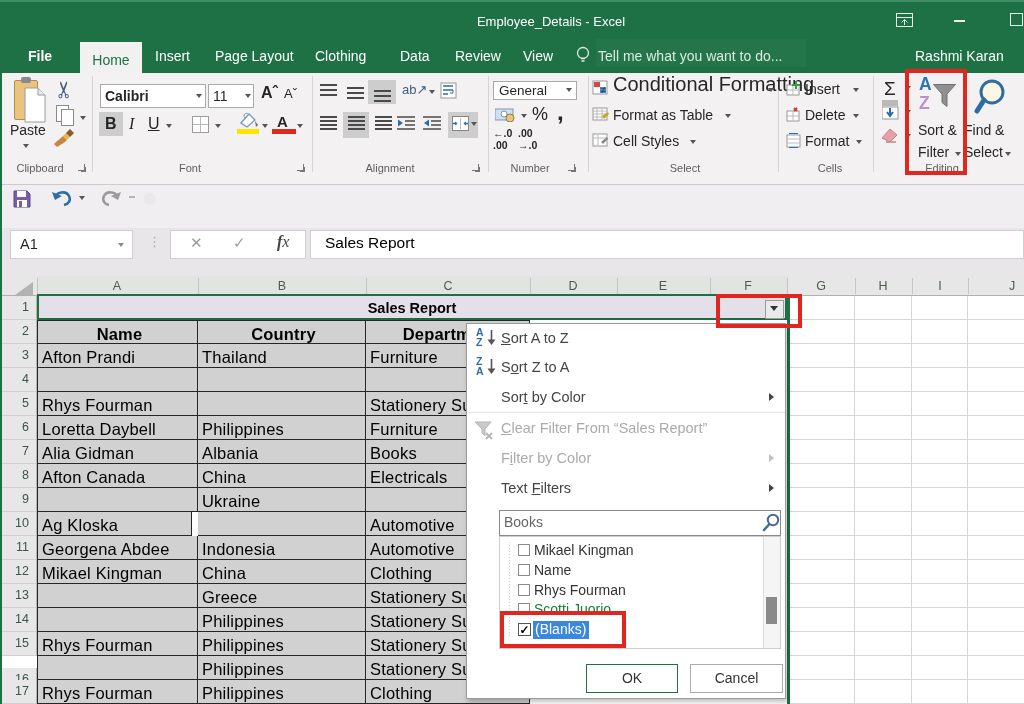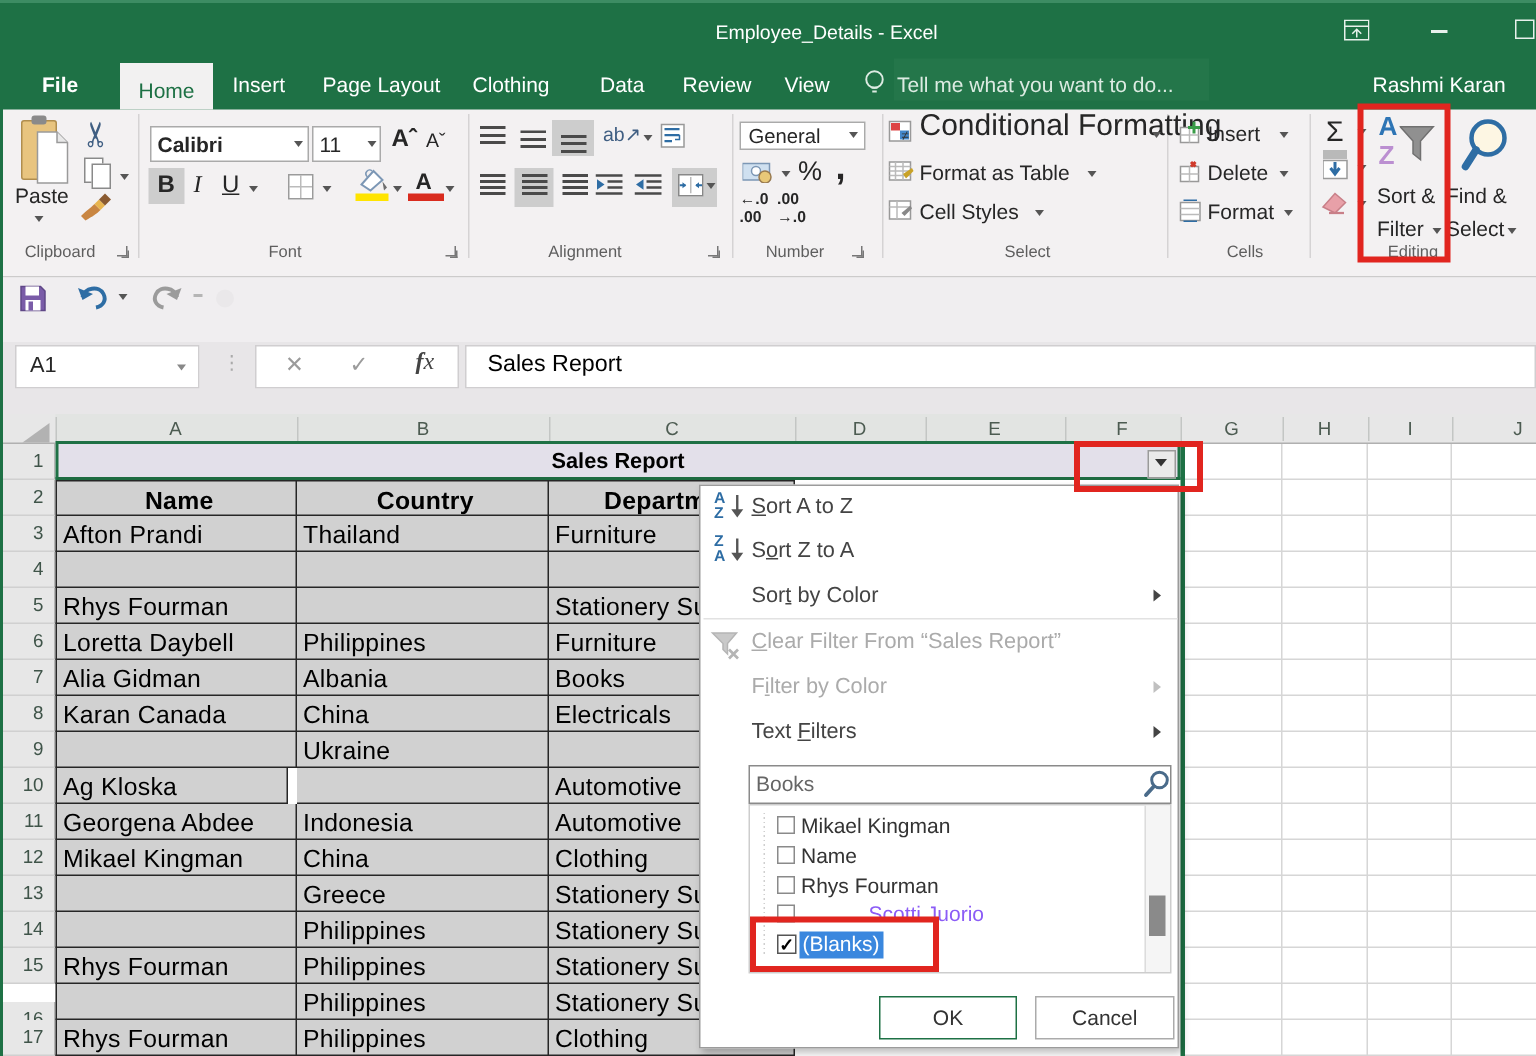--- a/index.html
+++ b/index.html
@@ -413,21 +413,21 @@
       <div class="cell" style="left:366px;top:72px;width:164px;"></div>
       <div class="cell" style="left:37px;top:96px;width:161px;border-left:1px solid #262626;">Rhys Fourman</div>
       <div class="cell" style="left:198px;top:96px;width:168px;"></div>
       <div class="cell" style="left:366px;top:96px;width:164px;">Stationery Supplies</div>
       <div class="cell" style="left:37px;top:120px;width:161px;border-left:1px solid #262626;">Loretta Daybell</div>
       <div class="cell" style="left:198px;top:120px;width:168px;">Philippines</div>
       <div class="cell" style="left:366px;top:120px;width:164px;">Furniture</div>
       <div class="cell" style="left:37px;top:144px;width:161px;border-left:1px solid #262626;">Alia Gidman</div>
       <div class="cell" style="left:198px;top:144px;width:168px;">Albania</div>
       <div class="cell" style="left:366px;top:144px;width:164px;">Books</div>
-      <div class="cell" style="left:37px;top:168px;width:161px;border-left:1px solid #262626;">Karan Canada</div>
+      <div class="cell" style="left:37px;top:168px;width:161px;border-left:1px solid #262626;">Afton Canada</div>
       <div class="cell" style="left:198px;top:168px;width:168px;">China</div>
       <div class="cell" style="left:366px;top:168px;width:164px;">Electricals</div>
       <div class="cell" style="left:37px;top:192px;width:161px;border-left:1px solid #262626;"></div>
       <div class="cell" style="left:198px;top:192px;width:168px;">Ukraine</div>
       <div class="cell" style="left:366px;top:192px;width:164px;"></div>
       <div class="cell" style="left:37px;top:216px;width:155px;border-left:1px solid #262626;">Ag Kloska</div>
       <div class="cell" style="left:198px;top:216px;width:168px;"></div>
       <div class="cell" style="left:366px;top:216px;width:164px;">Automotive</div>
       <div class="cell" style="left:37px;top:240px;width:161px;border-left:1px solid #262626;">Georgena Abdee</div>
       <div class="cell" style="left:198px;top:240px;width:168px;">Indonesia</div>
@@ -499,21 +499,21 @@
     <div class="abs" style="left:32px; top:212px; width:282px; height:113px; background:#fff; border:1px solid #cdcdcd;"></div>
     <div class="abs" style="left:42px; top:218px; width:1px; height:96px; background:repeating-linear-gradient(#cfcfcf 0 1px, transparent 1px 3px);"></div>
 
     <div class="abs" style="left:51px; top:220px; width:12px; height:12px; background:#fff; border:1px solid #8a8a8a;"></div>
     <div class="abs" style="left:67px; top:218px; font-size:14px; color:#333;">Mikael Kingman</div>
     <div class="abs" style="left:51px; top:240px; width:12px; height:12px; background:#fff; border:1px solid #8a8a8a;"></div>
     <div class="abs" style="left:67px; top:238px; font-size:14px; color:#333;">Name</div>
     <div class="abs" style="left:51px; top:260px; width:12px; height:12px; background:#fff; border:1px solid #8a8a8a;"></div>
     <div class="abs" style="left:67px; top:258px; font-size:14px; color:#333;">Rhys Fourman</div>
     <div class="abs" style="left:51px; top:279px; width:12px; height:12px; background:#fff; border:1px solid #8a8a8a;"></div>
-    <div class="abs" style="left:67px; top:277px; font-size:14px; color:#8b5cf6;margin-left:45px;">Scotti Juorio</div>
+    <div class="abs" style="left:67px; top:277px; font-size:14px; color:#15803d;">Scotti Juorio</div>
     <div class="abs" style="left:51px; top:299px; width:13px; height:13px; background:#fff; border:1px solid #555; font-size:12px; font-weight:bold; color:#000; text-align:center; line-height:13px;">✓</div>
     <div class="abs" style="left:66px; top:297px; font-size:14px; color:#fff; background:#3a87de; padding:0 3px 2px 2px;">(Blanks)</div>
 
     <div class="abs" style="left:296px; top:213px; width:17px; height:111px; background:#f5f5f5; border-left:1px solid #dcdcdc;"></div>
     <div class="abs" style="left:299px; top:273px; width:11px; height:27px; background:#8a8a8a;"></div>
 
     <div class="abs" style="left:119px; top:340px; width:92px; height:29px; background:#fff; border:1px solid #1e7145; font-size:14px; color:#333; text-align:center; padding-top:5px;">OK</div>
     <div class="abs" style="left:223px; top:340px; width:93px; height:29px; background:#fff; border:1px solid #ababab; font-size:14px; color:#333; text-align:center; padding-top:5px;">Cancel</div>
   </div>
   <div class="redrect" style="left:905px; top:69px; width:62px; height:106px;"></div>

